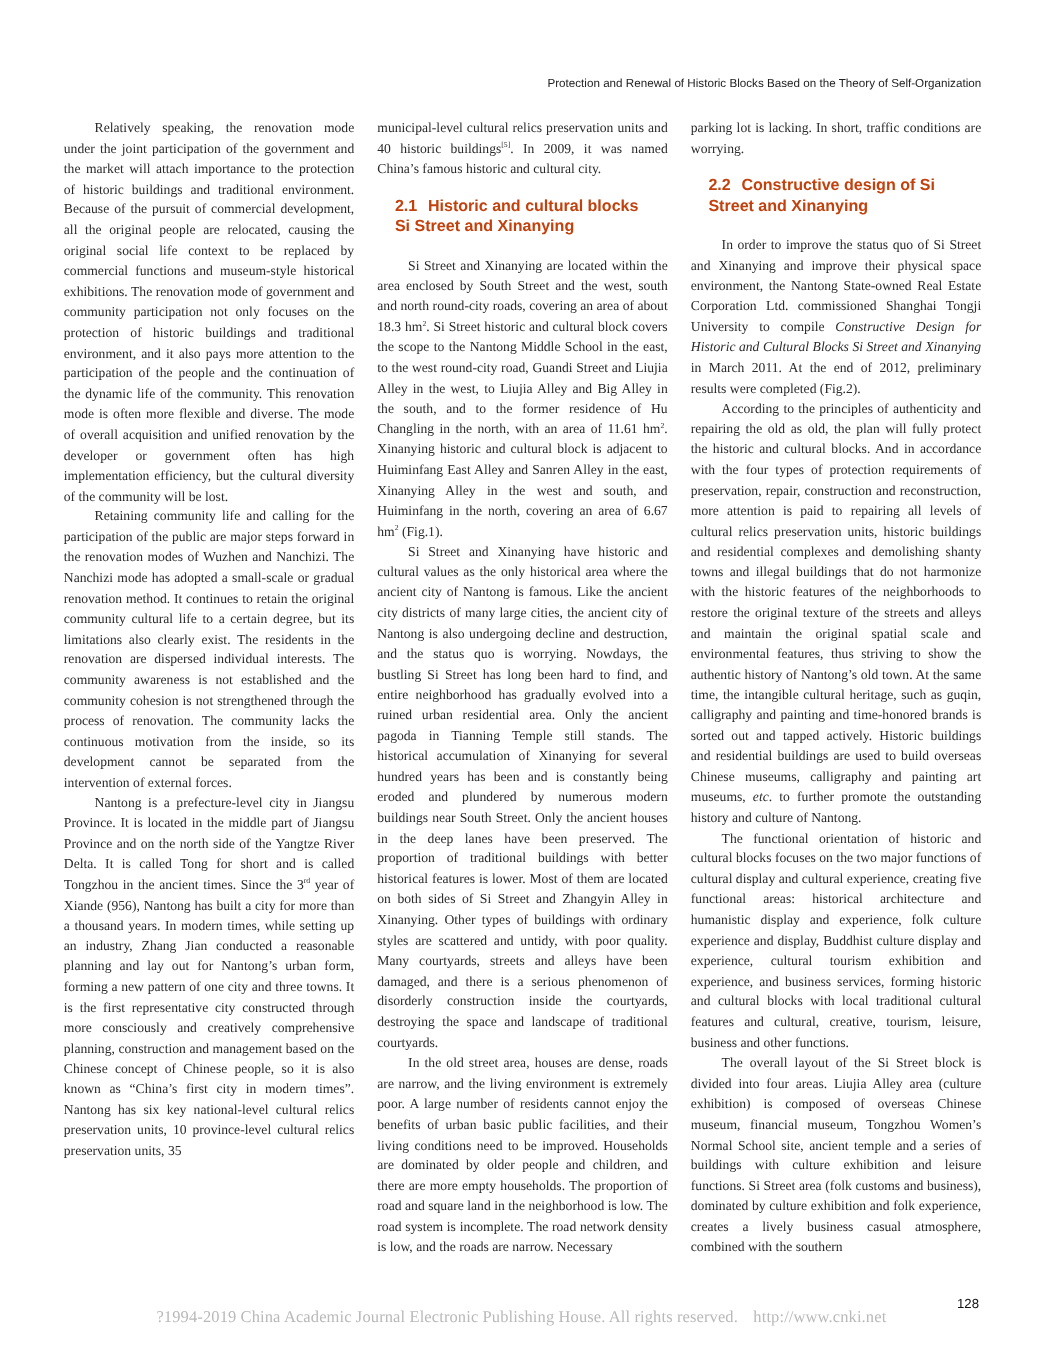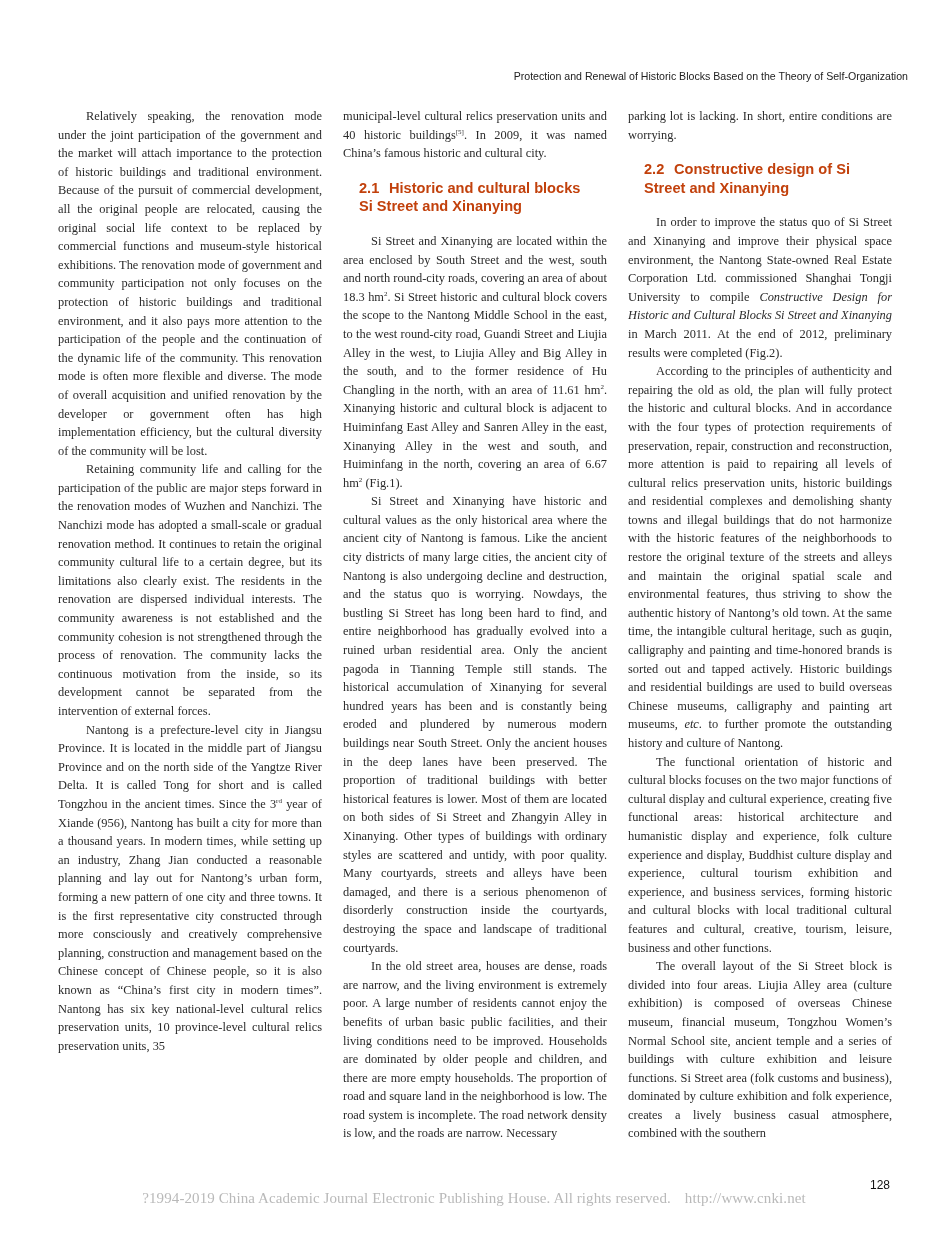--- a/index.html
+++ b/index.html
@@ -1,18 +1,18 @@
 <!DOCTYPE html>
 <html><head>
   <meta charset="utf-8">
   <style>
     html, body { margin: 0; padding: 0; background: #ffffff; }
     body { width: 948px; height: 1234px; position: relative; overflow: hidden; }
     .running-header {
-      position: absolute; top: 70px; right: 40px;
+      position: absolute; top: 70px; right: 56px;
       font-family: "Liberation Sans", sans-serif; font-size: 10.6px; color: #222;
       white-space: nowrap;
     }
     .columns { position: absolute; top: 107px; left: 58px; width: 834px; height: 1070px; }
     .col {
       position: absolute; top: 0; width: 264px;
       font-family: "Liberation Serif", serif; font-size: 12.4px; line-height: 18.6px; color: #2a2a2a;
       text-align: justify; hyphens: none;
     }
     .col1 { left: 0; }
@@ -55,21 +55,21 @@
 
   <div class="col col2">
     <p class="cont"><span>municipal-level cultural relics preservation units and 40 historic buildings</span><sup>[5]</sup><span>. In 2009, it was named China’s famous historic and cultural city.</span></p>
     <div class="h2 sub"><span class="num">2.1</span><span>Historic and cultural blocks Si Street and Xinanying</span></div>
     <p><span>Si Street and Xinanying are located within the area enclosed by South Street and the west, south and north round-city roads, covering an area of about 18.3 hm</span><sup>2</sup><span>. Si Street historic and cultural block covers the scope to the Nantong Middle School in the east, to the west round-city road, Guandi Street and Liujia Alley in the west, to Liujia Alley and Big Alley in the south, and to the former residence of Hu Changling in the north, with an area of 11.61 hm</span><sup>2</sup><span>. Xinanying historic and cultural block is adjacent to Huiminfang East Alley and Sanren Alley in the east, Xinanying Alley in the west and south, and Huiminfang in the north, covering an area of 6.67 hm</span><sup>2</sup><span> (Fig.1).</span></p>
     <p>Si Street and Xinanying have historic and cultural values as the only historical area where the ancient city of Nantong is famous. Like the ancient city districts of many large cities, the ancient city of Nantong is also undergoing decline and destruction, and the status quo is worrying. Nowdays, the bustling Si Street has long been hard to find, and entire neighborhood has gradually evolved into a ruined urban residential area. Only the ancient pagoda in Tianning Temple still stands. The historical accumulation of Xinanying for several hundred years has been and is constantly being eroded and plundered by numerous modern buildings near South Street. Only the ancient houses in the deep lanes have been preserved. The proportion of traditional buildings with better historical features is lower. Most of them are located on both sides of Si Street and Zhangyin Alley in Xinanying. Other types of buildings with ordinary styles are scattered and untidy, with poor quality. Many courtyards, streets and alleys have been damaged, and there is a serious phenomenon of disorderly construction inside the courtyards, destroying the space and landscape of traditional courtyards.</p>
     <p>In the old street area, houses are dense, roads are narrow, and the living environment is extremely poor. A large number of residents cannot enjoy the benefits of urban basic public facilities, and their living conditions need to be improved. Households are dominated by older people and children, and there are more empty households. The proportion of road and square land in the neighborhood is low. The road system is incomplete. The road network density is low, and the roads are narrow. Necessary</p>
   </div>
 
   <div class="col col3">
-    <p class="cont">parking lot is lacking. In short, entire conditions are worrying.</p>
+    <p class="cont">parking lot is lacking. In short, traffic conditions are worrying.</p>
     <div class="h2 sub"><span class="num">2.2</span><span>Constructive design of Si Street and Xinanying</span></div>
     <p><span>In order to improve the status quo of Si Street and Xinanying and improve their physical space environment, the Nantong State-owned Real Estate Corporation Ltd. commissioned Shanghai Tongji University to compile </span><em>Constructive Design for Historic and Cultural Blocks Si Street and Xinanying</em><span> in March 2011. At the end of 2012, preliminary results were completed (Fig.2).</span></p>
     <p><span>According to the principles of authenticity and repairing the old as old, the plan will fully protect the historic and cultural blocks. And in accordance with the four types of protection requirements of preservation, repair, construction and reconstruction, more attention is paid to repairing all levels of cultural relics preservation units, historic buildings and residential complexes and demolishing shanty towns and illegal buildings that do not harmonize with the historic features of the neighborhoods to restore the original texture of the streets and alleys and maintain the original spatial scale and environmental features, thus striving to show the authentic history of Nantong’s old town. At the same time, the intangible cultural heritage, such as guqin, calligraphy and painting and time-honored brands is sorted out and tapped actively. Historic buildings and residential buildings are used to build overseas Chinese museums, calligraphy and painting art museums, </span><em>etc</em><span>. to further promote the outstanding history and culture of Nantong.</span></p>
     <p>The functional orientation of historic and cultural blocks focuses on the two major functions of cultural display and cultural experience, creating five functional areas: historical architecture and humanistic display and experience, folk culture experience and display, Buddhist culture display and experience, cultural tourism exhibition and experience, and business services, forming historic and cultural blocks with local traditional cultural features and cultural, creative, tourism, leisure, business and other functions.</p>
     <p>The overall layout of the Si Street block is divided into four areas. Liujia Alley area (culture exhibition) is composed of overseas Chinese museum, financial museum, Tongzhou Women’s Normal School site, ancient temple and a series of buildings with culture exhibition and leisure functions. Si Street area (folk customs and business), dominated by culture exhibition and folk experience, creates a lively business casual atmosphere, combined with the southern</p>
   </div>
 
 </div>
 
 <div class="page-number">128</div>

